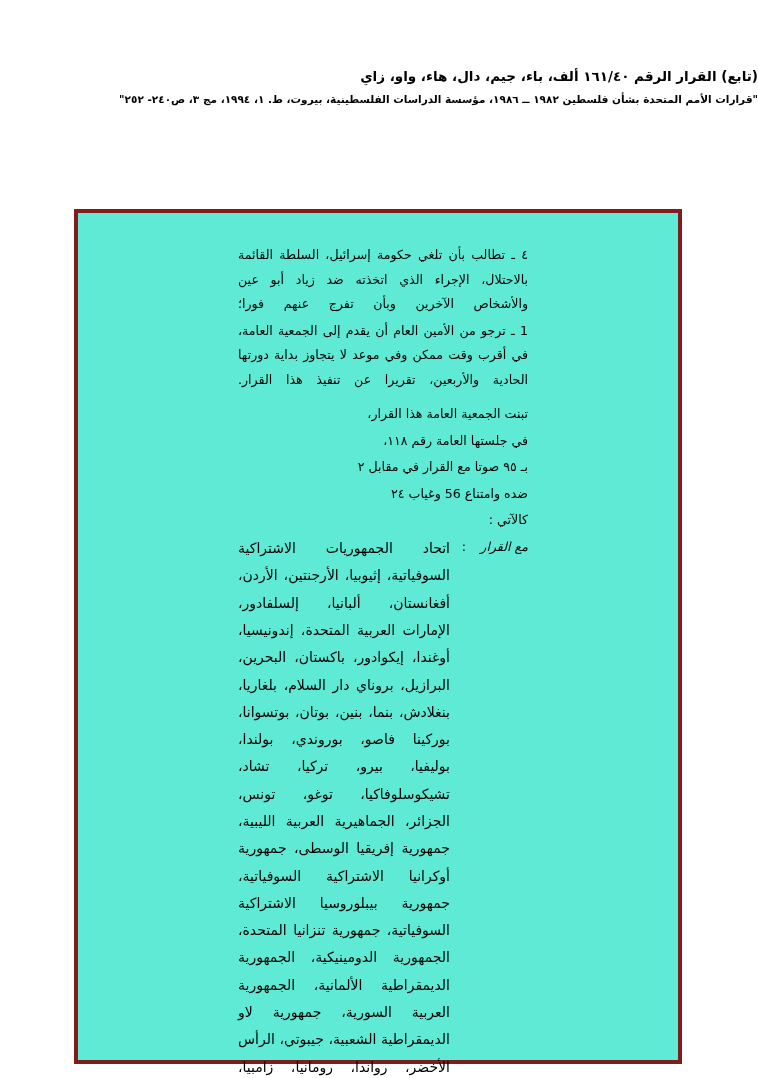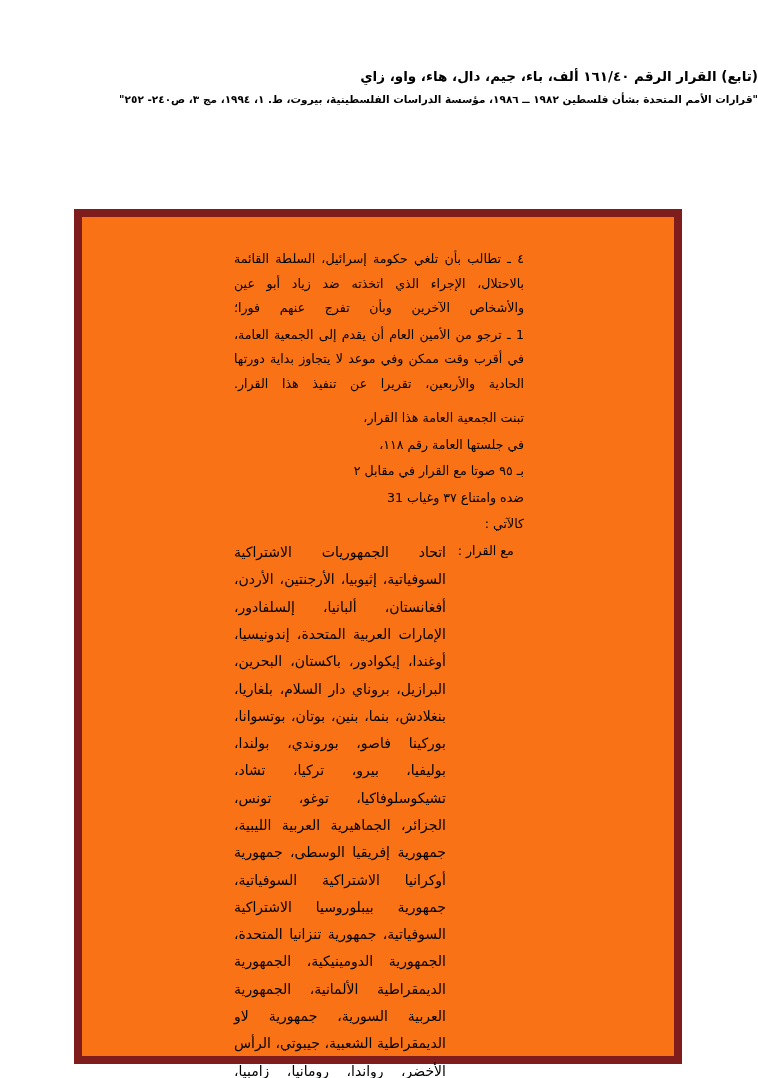--- a/index.html
+++ b/index.html
@@ -38,23 +38,23 @@
     line-height: 1.5;
     margin-top: 6px;
     direction: rtl;
   }
   .frame {
     position: absolute;
     left: 74px;
     top: 143px;
     width: 608px;
     height: 855px;
-    border: 8px solid #7f1d1d;
+    border: 4px solid #7f1d1d;
     box-sizing: border-box;
-    background: #f97316;
+    background: #5eead4;
   }
   .body-text {
     position: absolute;
     right: 150px;
     top: 30px;
     width: 290px;
     direction: rtl;
     text-align: justify;
     font-size: 12.6px;
     line-height: 1.95;
@@ -80,22 +80,23 @@
   .with-label {
     position: relative;
   }
   .label-left {
     position: absolute;
     right: 0px;
     top: 0px;
     width: 58px;
     font-size: 12.6px;
     line-height: 1.95;
-    text-align: left;
+    text-align: right;
     direction: rtl;
+    font-style: italic;
   }
   .colon-mark {
     position: absolute;
     right: 62px;
     top: 0px;
     font-size: 12.6px;
     line-height: 1.95;
   }
   .countries-body {
     margin-right: 78px;
@@ -119,21 +120,21 @@
   <div class="frame">
 
     <div class="body-text">
       <p class="para para-just">٤ ـ تطالب بأن تلغي حكومة إسرائيل، السلطة القائمة بالاحتلال، الإجراء الذي اتخذته ضد زياد أبو عين والأشخاص الآخرين وبأن تفرج عنهم فورا؛</p>
       <p class="para para-just">1 ـ ترجو من الأمين العام أن يقدم إلى الجمعية العامة، في أقرب وقت ممكن وفي موعد لا يتجاوز بداية دورتها الحادية والأربعين، تقريرا عن تنفيذ هذا القرار.</p>
 
       <div class="vote-lines">
         <p class="para">تبنت الجمعية العامة هذا القرار،</p>
         <p class="para">في جلستها العامة رقم ١١٨،</p>
         <p class="para">بـ ٩٥ صوتا مع القرار في مقابل ٢</p>
-        <p class="para">ضده وامتناع ٣٧ وغياب 31</p>
+        <p class="para">ضده وامتناع 56 وغياب ٢٤</p>
         <p class="para">كالآتي :</p>
       </div>
 
       <div class="countries-wrap with-label">
         <div class="label-left">مع القرار</div>
         <div class="colon-mark">:</div>
         <div class="countries-body">اتحاد الجمهوريات الاشتراكية السوفياتية، إثيوبيا، الأرجنتين، الأردن، أفغانستان، ألبانيا، إلسلفادور، الإمارات العربية المتحدة، إندونيسيا، أوغندا، إيكوادور، باكستان، البحرين، البرازيل، بروناي دار السلام، بلغاريا، بنغلادش، بنما، بنين، بوتان، بوتسوانا، بوركينا فاصو، بوروندي، بولندا، بوليفيا، بيرو، تركيا، تشاد، تشيكوسلوفاكيا، توغو، تونس، الجزائر، الجماهيرية العربية الليبية، جمهورية إفريقيا الوسطى، جمهورية أوكرانيا الاشتراكية السوفياتية، جمهورية بيبلوروسيا الاشتراكية السوفياتية، جمهورية تنزانيا المتحدة، الجمهورية الدومينيكية، الجمهورية الديمقراطية الألمانية، الجمهورية العربية السورية، جمهورية لاو الديمقراطية الشعبية، جيبوتي، الرأس الأخضر، رواندا، رومانيا، زامبيا، زيمبابوي، ساو تومي وبرينسيبي، سري لانكا، السنغال، السودان، سورينام، سيراليون، سيشيل، الصين، العراق،</div>
       </div>
     </div>
 

